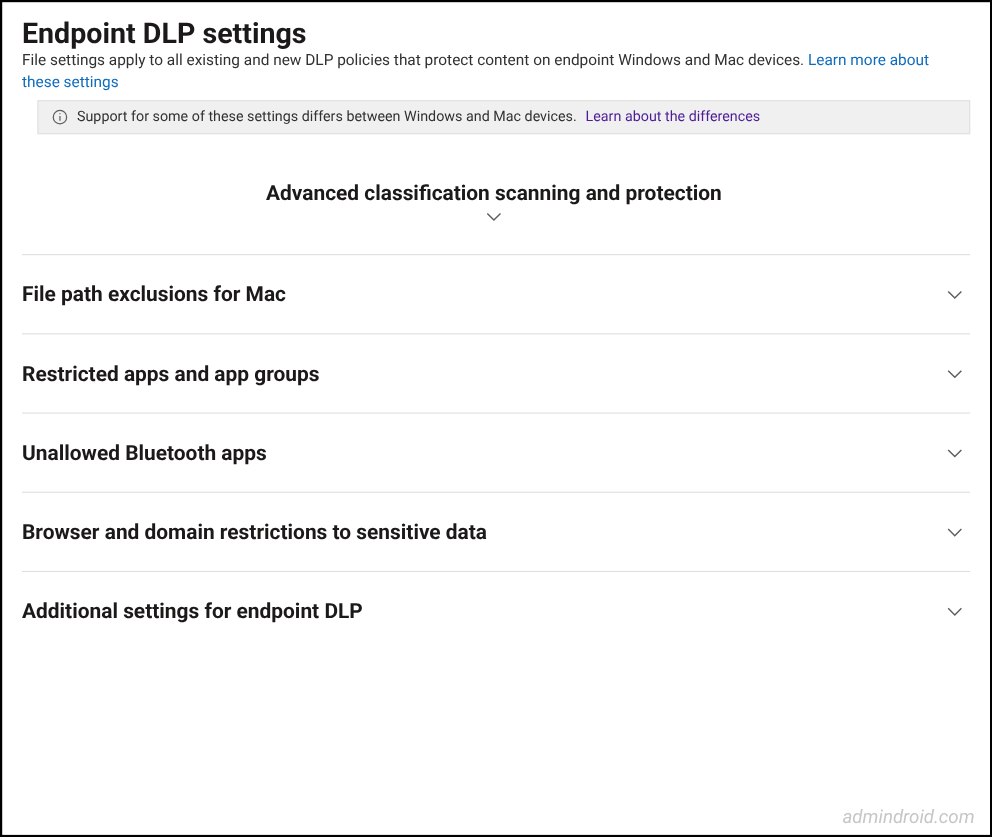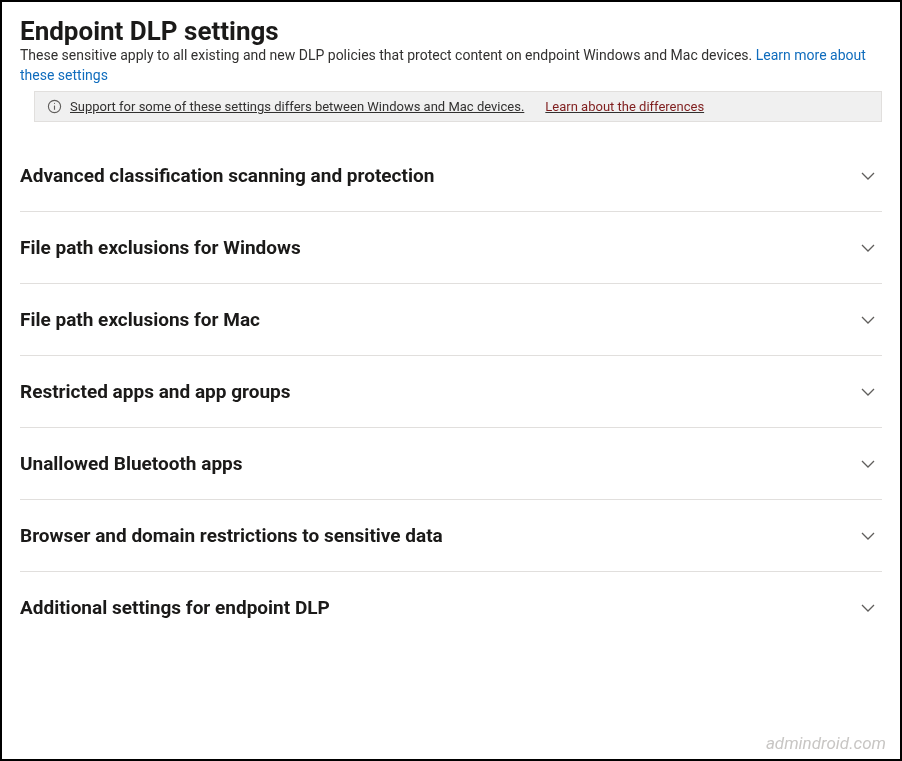--- a/index.html
+++ b/index.html
@@ -35,57 +35,57 @@
       cursor: pointer;
     }
     .info-banner {
       background: #f0f0f0;
       border: 1px solid #e1dfdd;
       padding: 7px 12px;
       display: flex;
       align-items: center;
       gap: 8px;
       margin: 2px 0 4px 14px;
-      text-decoration: underline;
     }
     .info-icon {
       width: 15px;
       height: 15px;
       flex-shrink: 0;
       display: inline-flex;
       align-items: center;
       justify-content: center;
     }
     .info-icon svg {
       width: 15px;
       height: 15px;
     }
     .info-text {
       font-size: 13px;
       color: #323130;
     }
     .banner-link {
-      color: #7f1d1d;
+      color: #4c1d95;
       font-size: 13px;
       cursor: pointer;
-      margin-left: 13px;
+      margin-left: 0;
     }
     .sections {
       margin-top: 30px;
     }
     .section-row {
       display: flex;
       align-items: center;
       justify-content: space-between;
       padding: 24px 4px 24px 0;
       border-bottom: 1px solid #e1dfdd;
       cursor: pointer;
     }
     .section-row:first-child {
       padding-top: 12px;
+      flex-direction: column;
     }
     .section-title {
       font-size: 19px;
       font-weight: 700;
       color: #1b1a19;
     }
     .chevron-icon {
       width: 20px;
       height: 20px;
       flex-shrink: 0;
@@ -102,46 +102,38 @@
       color: #c8c6c4;
       font-style: italic;
     }
   </style>
 </head>
 <body>
 
 <h1 class="page-title">Endpoint DLP settings</h1>
 
 <p class="description">
-  <span>These sensitive apply to all existing and new DLP policies that protect content on endpoint Windows and Mac devices. </span><span class="link">Learn more about these settings</span>
+  <span>File settings apply to all existing and new DLP policies that protect content on endpoint Windows and Mac devices. </span><span class="link">Learn more about these settings</span>
 </p>
 
 <div class="info-banner">
   <span class="info-icon">
     <svg viewBox="0 0 16 16" fill="none" stroke="#605e5c" stroke-width="1.2">
       <circle cx="8" cy="8" r="6.5"></circle>
       <line x1="8" y1="7" x2="8" y2="11.5"></line>
       <circle cx="8" cy="4.6" r="0.6" fill="#605e5c" stroke="none"></circle>
     </svg>
   </span>
   <span class="info-text">Support for some of these settings differs between Windows and Mac devices.</span>
   <span class="banner-link">Learn about the differences</span>
 </div>
 
 <div class="sections">
   <div class="section-row">
     <span class="section-title">Advanced classification scanning and protection</span>
-    <span class="chevron-icon">
-      <svg viewBox="0 0 20 20" fill="none" stroke="#605e5c" stroke-width="1.3">
-          <polyline points="4,7 10,13 16,7"></polyline>
-        </svg>
-    </span>
-  </div>
-  <div class="section-row">
-    <span class="section-title">File path exclusions for Windows</span>
     <span class="chevron-icon">
       <svg viewBox="0 0 20 20" fill="none" stroke="#605e5c" stroke-width="1.3">
           <polyline points="4,7 10,13 16,7"></polyline>
         </svg>
     </span>
   </div>
   <div class="section-row">
     <span class="section-title">File path exclusions for Mac</span>
     <span class="chevron-icon">
       <svg viewBox="0 0 20 20" fill="none" stroke="#605e5c" stroke-width="1.3">

